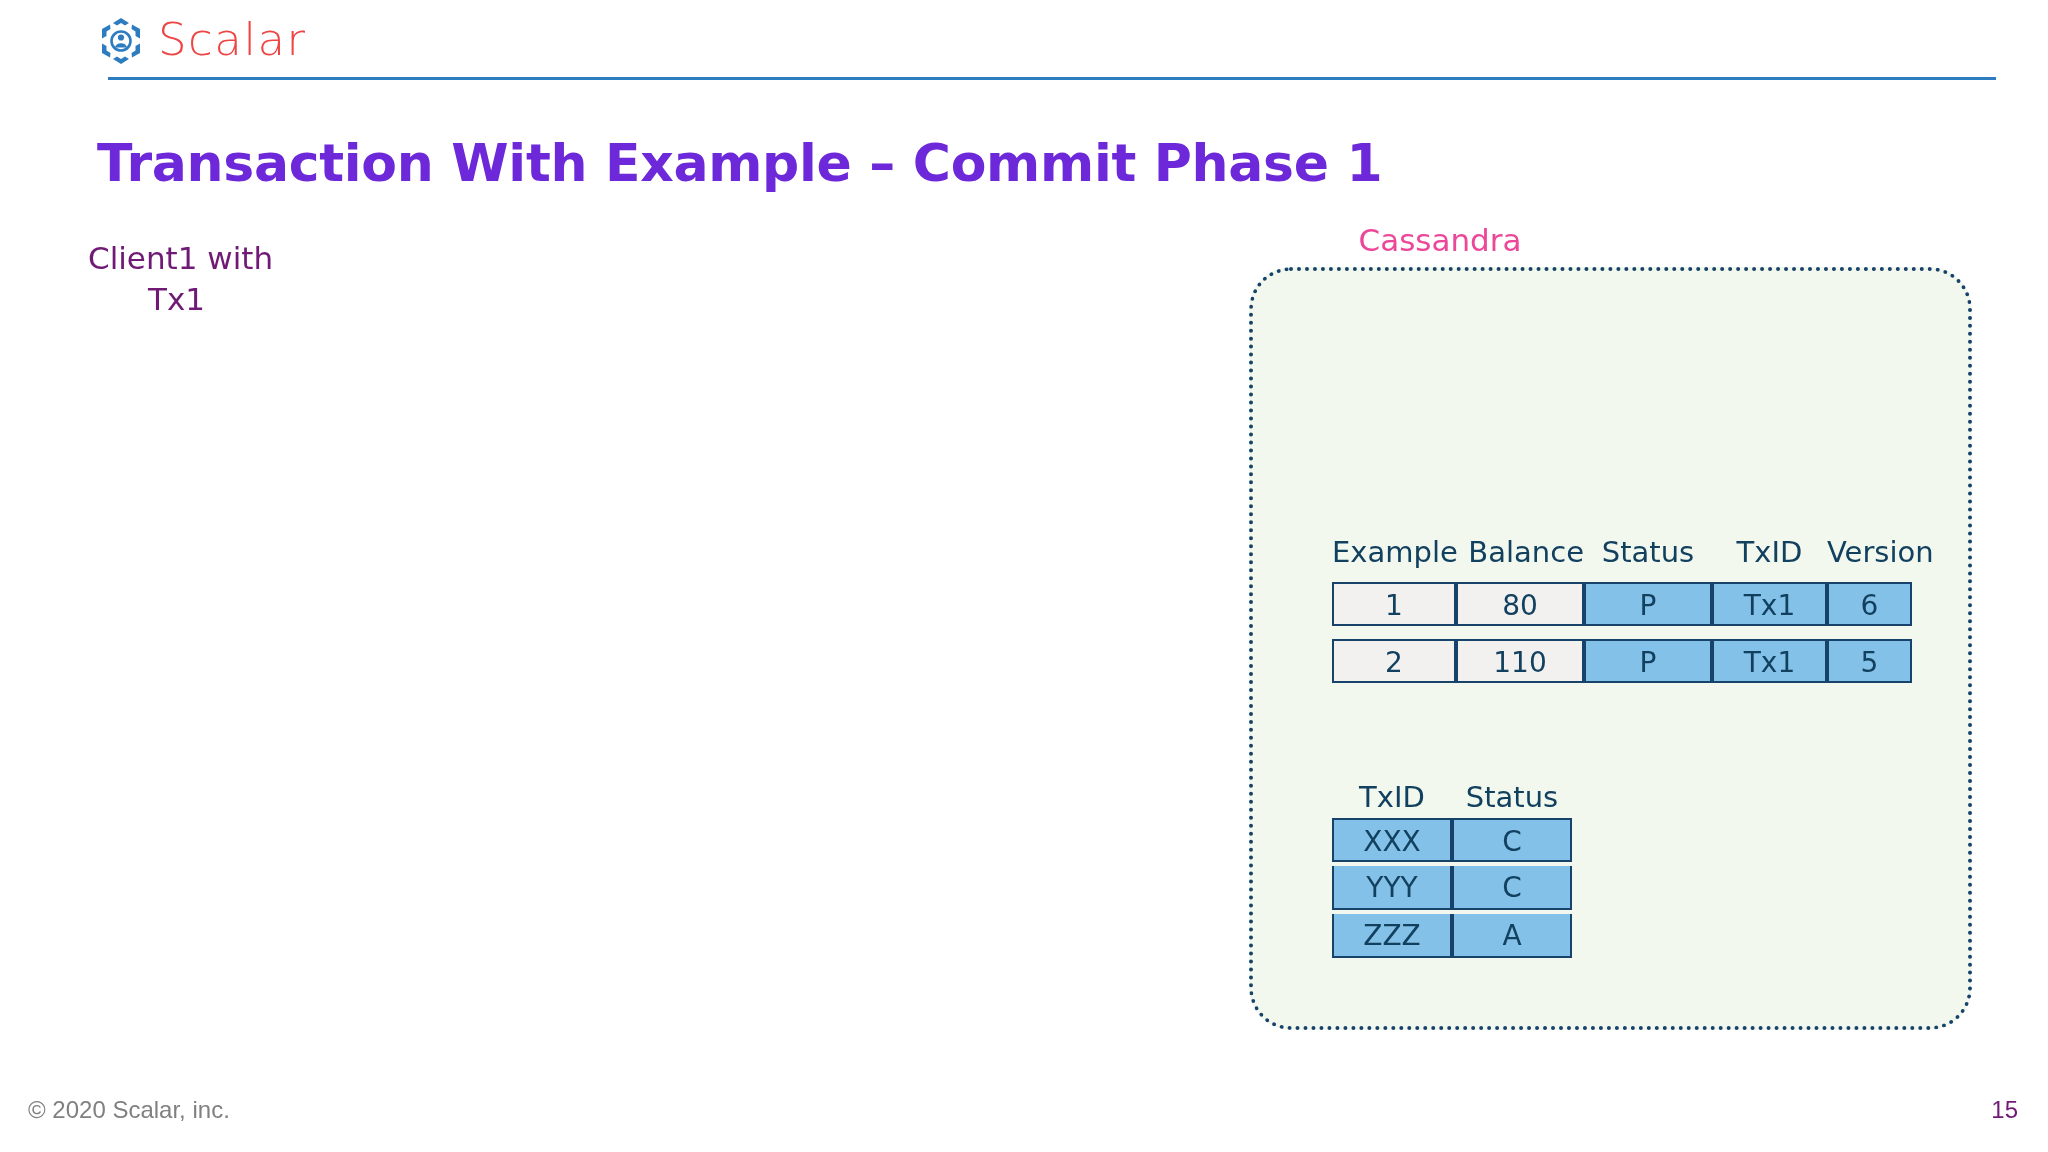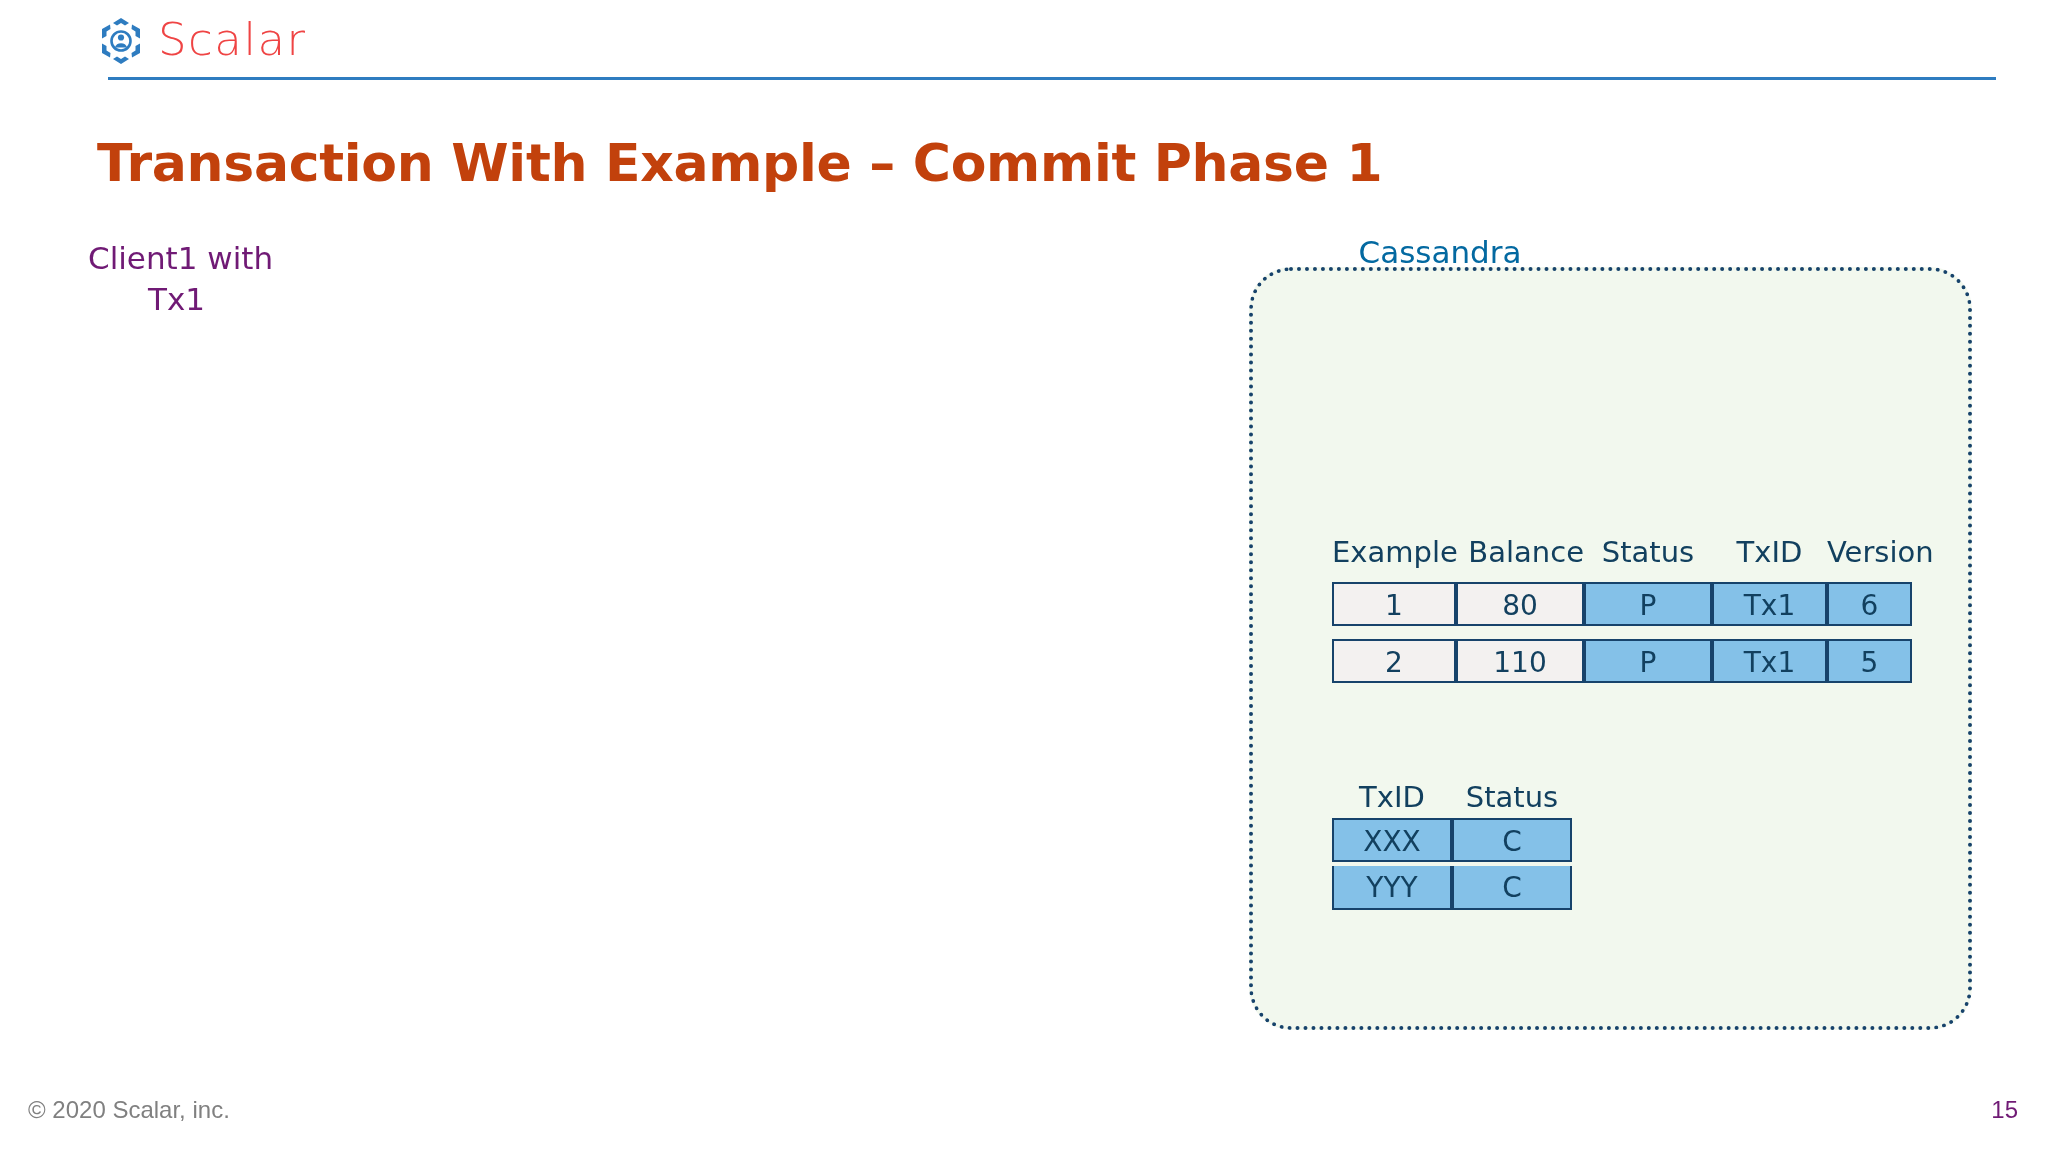--- a/index.html
+++ b/index.html
@@ -43,21 +43,21 @@
     width: 1888px; height: 3px;
     background: #2e7cc0;
   }
 
   
   #slide-title {
     position: absolute;
     left: 97px; top: 98px;
     font-size: 52px;
     font-weight: bold;
-    color: #c2410c;
+    color: #6d28d9;
     letter-spacing: -0.3px;
     white-space: nowrap;
     font-family: "DejaVu Sans", sans-serif;
   }
 
   
   #client-label {
     position: absolute;
     left: 88px; top: 238px;
     width: 330px;
@@ -68,23 +68,22 @@
   }
   #client-label .line2 { display: block; padding-left: 60px; }
 
   
   #cassandra-title {
     position: absolute;
     left: 1240px; top: 222px;
     width: 400px;
     text-align: center;
     font-size: 31px;
-    color: #0369a1;
-    font-family: "DejaVu Sans", sans-serif;
-    margin-top: 12px;
+    color: #ec4899;
+    font-family: "DejaVu Sans", sans-serif;
   }
   #cassandra-box {
     position: absolute;
     left: 1249px; top: 267px;
     width: 723px; height: 763px;
     border: 4px dotted #17436b;
     border-radius: 42px;
     background: #f2f8ee;
     box-sizing: border-box;
   }
@@ -220,16 +219,20 @@
   </div>
 
   <div class="tbl-row">
     <div class="s0 cell-hl">XXX</div>
     <div class="s1 cell-hl">C</div>
   </div>
   <div class="tbl-row">
     <div class="s0 cell-hl">YYY</div>
     <div class="s1 cell-hl">C</div>
   </div>
+  <div class="tbl-row">
+    <div class="s0 cell-hl">ZZZ</div>
+    <div class="s1 cell-hl">A</div>
+  </div>
 </div>
 
 <div id="footer-copyright">© 2020 Scalar, inc.</div>
 <div id="footer-pagenum">15</div>
 
 </body></html>

